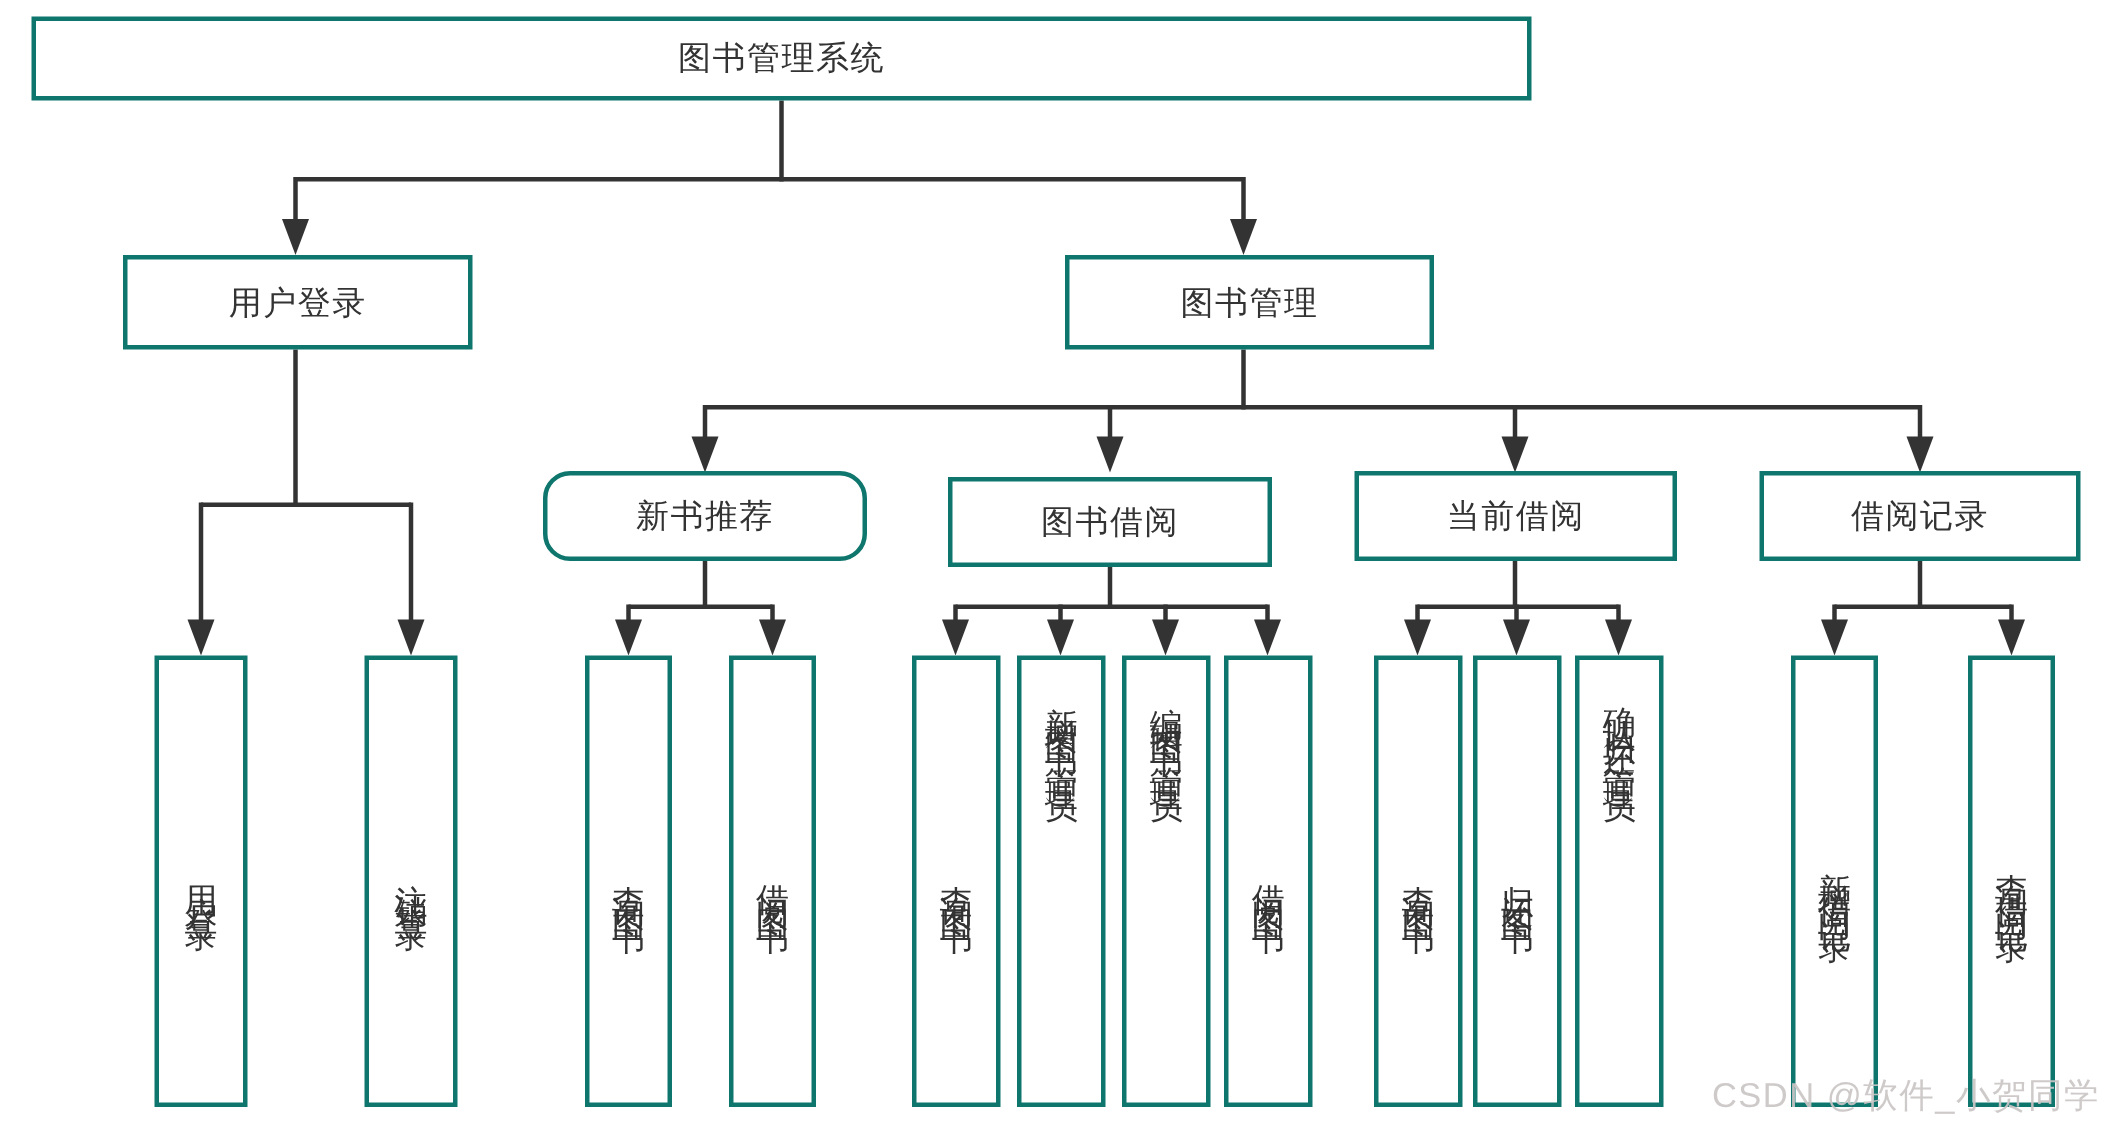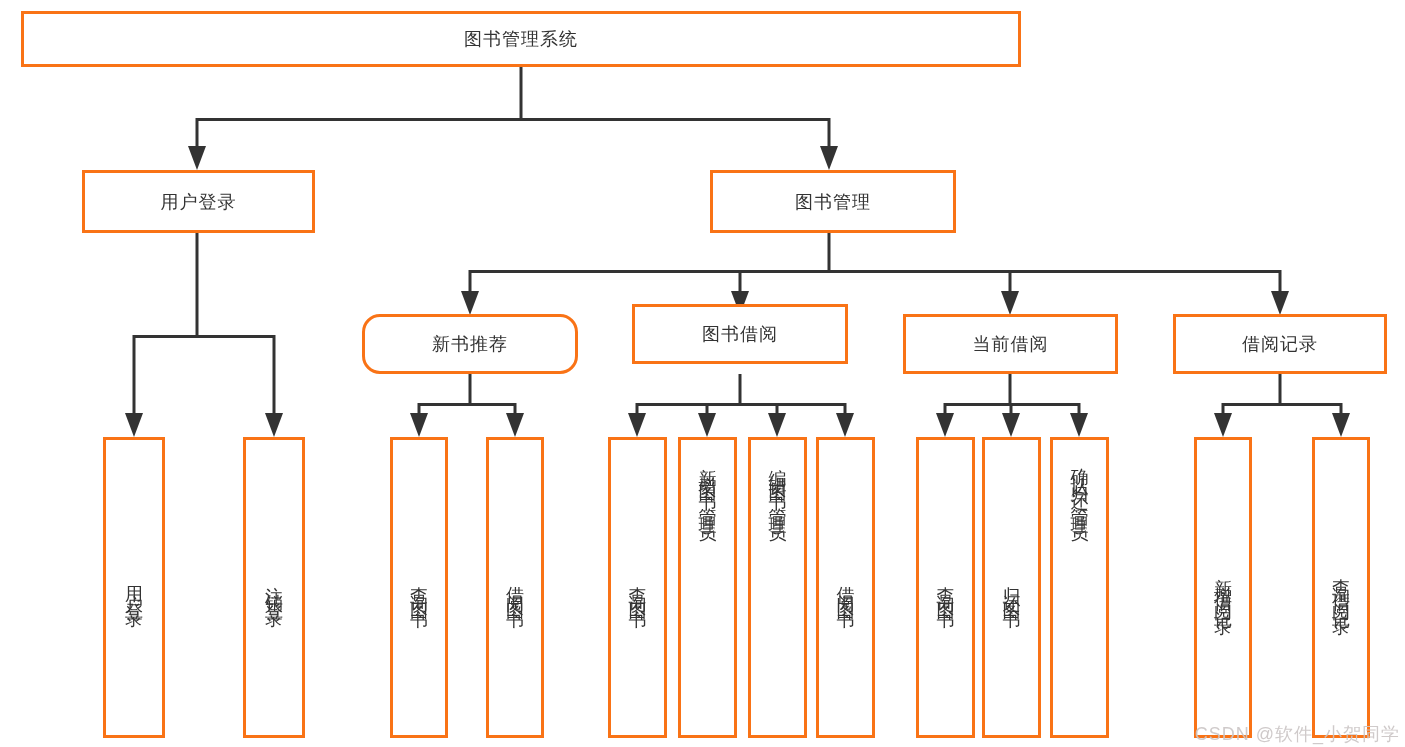--- a/index.html
+++ b/index.html
@@ -14,44 +14,44 @@
   #connectors {
     position: absolute;
     left: 0; top: 0;
     width: 1405px; height: 747px;
     pointer-events: none;
   }
   .node {
     position: absolute;
     box-sizing: border-box;
     background: #ffffff;
-    border: 3px solid #f97316;
+    border: 3px solid #0f766e;
     color: #333333;
     display: flex;
     align-items: center;
     justify-content: center;
-    font-size: 18px;
+    font-size: 22px;
     line-height: 1;
     z-index: 2;
   }
   .hnode { letter-spacing: 1px; }
   .vnode span {
     writing-mode: vertical-rl;
     text-orientation: mixed;
     letter-spacing: 8px;
     line-height: 1;
     white-space: nowrap;
   }
   .vnode.long { align-items: flex-start; }
   .vnode.long span { padding-top: 14px; }
   .watermark {
     position: absolute;
     right: 5px;
     bottom: 1px;
-    font-size: 18px;
+    font-size: 23px;
     color: rgba(203, 198, 198, 0.92);
     z-index: 5;
     letter-spacing: 1px;
   }
 </style>
 </head>
 <body>
 
 <div id="stage">
 
@@ -127,21 +127,21 @@
       <polygon points="1332,413 1350,413 1341,437"></polygon>
     </g>
   </svg>
 
   <div class="node hnode" style="left:21px; top:11px; width:1000px; height:56px;">图书管理系统</div>
 
   <div class="node hnode" style="left:82px; top:170px; width:233px; height:63px;">用户登录</div>
   <div class="node hnode" style="left:710px; top:170px; width:246px; height:63px;">图书管理</div>
 
   <div class="node hnode" style="left:362px; top:314px; width:216px; height:60px;border-radius:18px;">新书推荐</div>
-  <div class="node hnode" style="left:632px; top:304px; width:216px; height:60px;">图书借阅</div>
+  <div class="node hnode" style="left:632px; top:318px; width:216px; height:60px;">图书借阅</div>
   <div class="node hnode" style="left:903px; top:314px; width:215px; height:60px;">当前借阅</div>
   <div class="node hnode" style="left:1173px; top:314px; width:214px; height:60px;">借阅记录</div>
 
   <div class="node vnode" style="left:103px; top:437px; width:62px; height:301px;">
     <span>用户登录</span>
     </div>
   <div class="node vnode" style="left:243px; top:437px; width:62px; height:301px;">
     <span>注销登录</span>
     </div>
 

